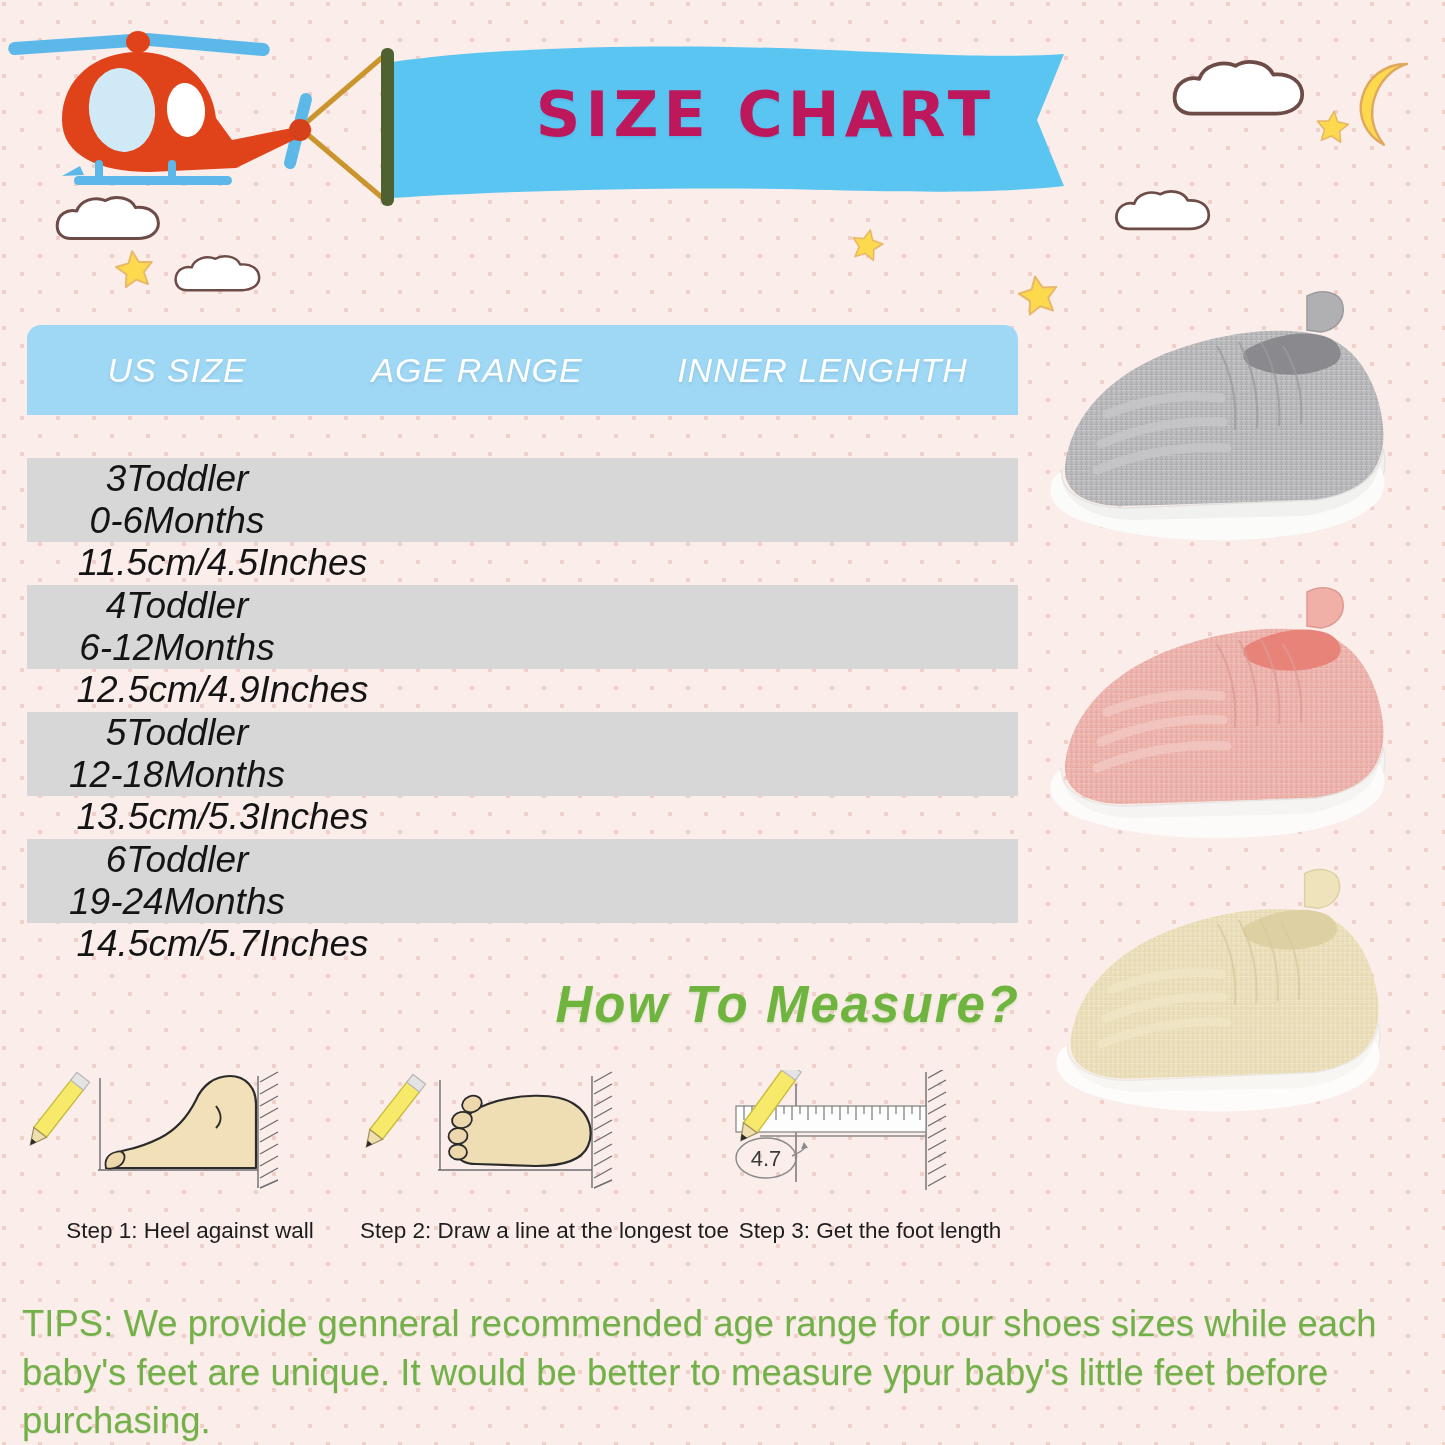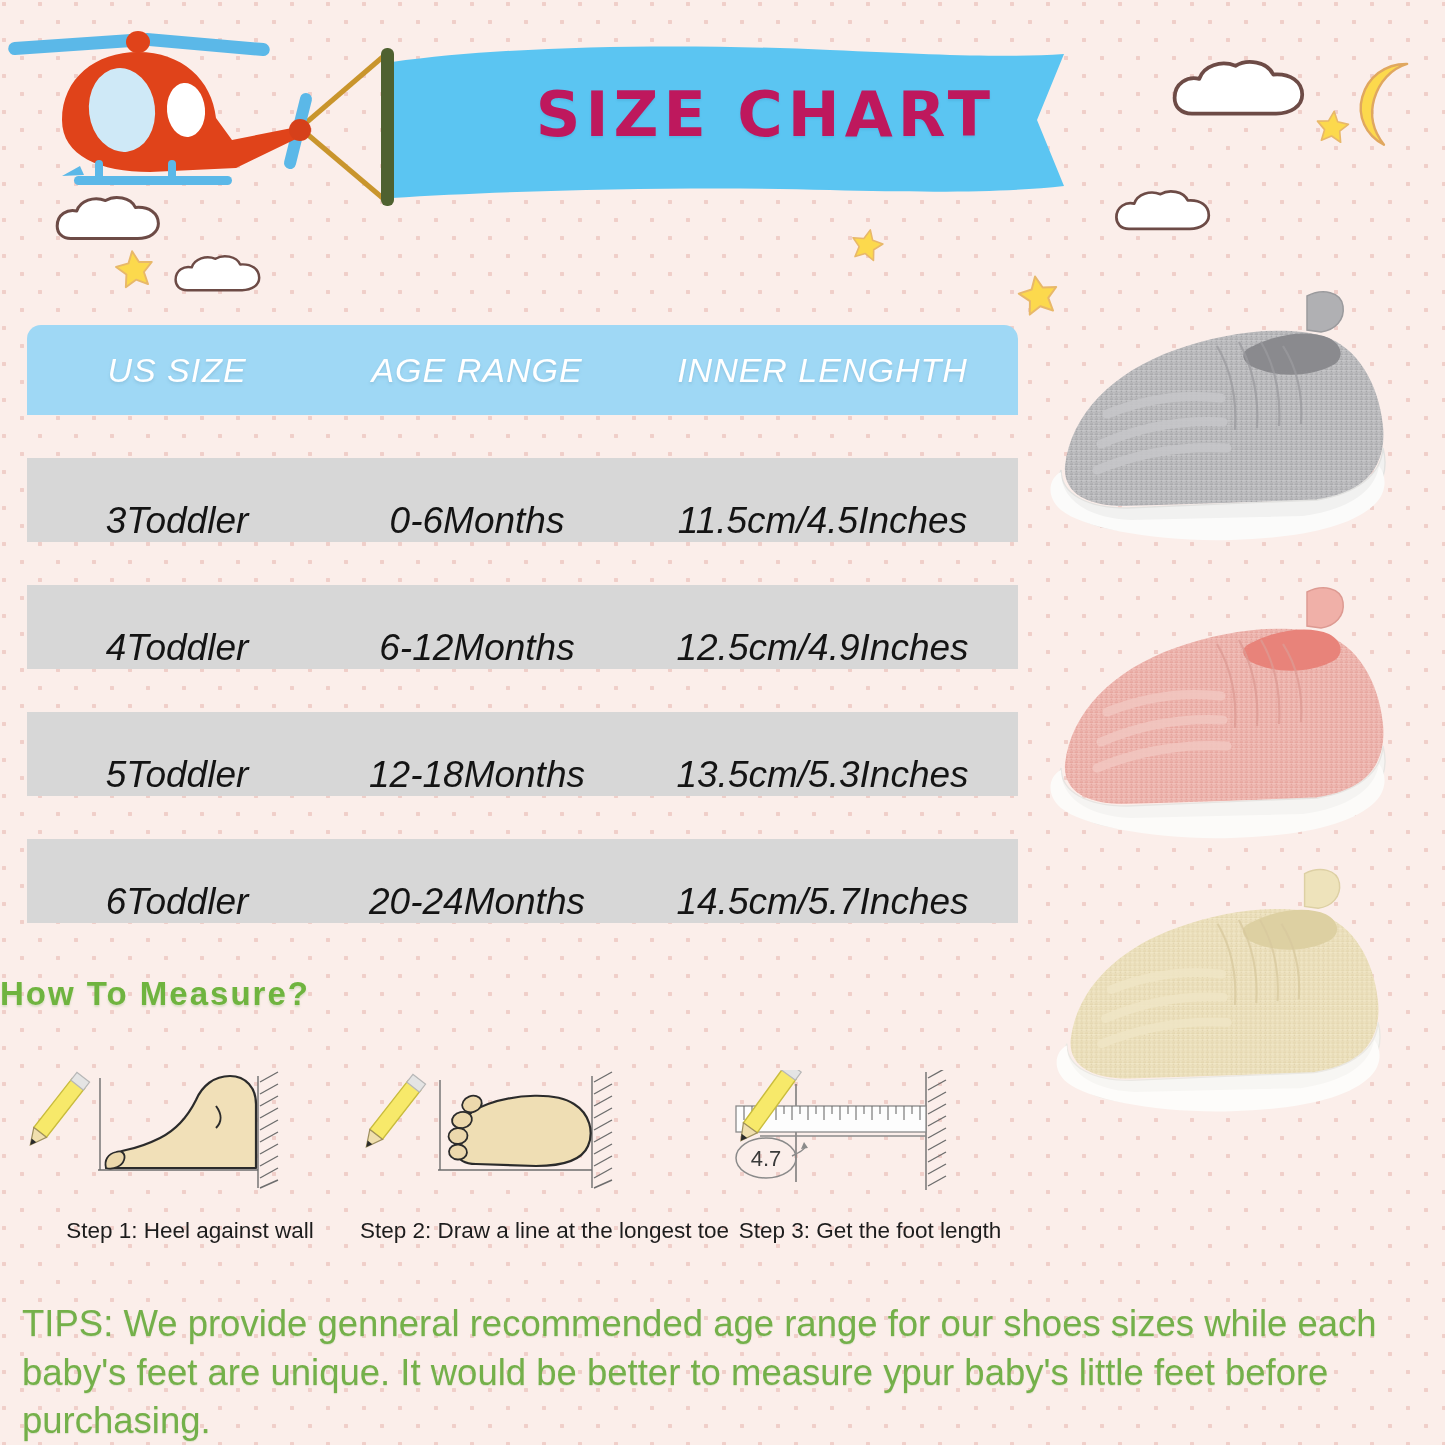--- a/index.html
+++ b/index.html
@@ -60,43 +60,45 @@
     font-size: 34px;
     letter-spacing: 1px;
     font-family: "Liberation Sans", sans-serif;
     text-shadow: 0 2px 3px rgba(120,170,200,0.45);
     white-space: nowrap;
   }
   .row {
     height: 84px;
     background: #d7d7d7;
     display: flex;
-    align-items: flex-end;
+    align-items: flex-start;
     margin-top: 43px;
+    flex-direction: column;
   }
   .row .cell {
     color: #141414;
     font-size: 37px;
     font-family: "Liberation Sans", sans-serif;
     white-space: nowrap;
   }
   .c1 { width: 300px; text-align: center; }
   .c2 { width: 300px; text-align: center; }
   .c3 { width: 391px; text-align: center; }
 
   
   #howto {
     left: 0; top: 975px; width: 1020px;
-    text-align: left;
+    text-align: right;
     color: #6fb43f;
-    font-size: 33px;
+    font-size: 51px;
     font-weight: bold;
     letter-spacing: 2px;
     font-family: "Liberation Sans", sans-serif;
     text-shadow: 0 2px 2px rgba(150,190,120,0.35);
+    font-style: italic;
   }
   #steps { left: 20px; top: 1070px; width: 1020px; display: flex; }
   .step { width: 340px; position: relative; }
   .step-fig { height: 130px; position: relative; }
   .step-cap {
     margin-top: 18px;
     text-align: center;
     color: #1d1d1d;
     font-size: 22.5px;
     font-family: "Liberation Sans", sans-serif;
@@ -230,21 +232,21 @@
       <div class="cell c2">6-12Months</div>
       <div class="cell c3">12.5cm/4.9Inches</div>
     </div>
     <div class="row">
       <div class="cell c1">5Toddler</div>
       <div class="cell c2">12-18Months</div>
       <div class="cell c3">13.5cm/5.3Inches</div>
     </div>
     <div class="row">
       <div class="cell c1">6Toddler</div>
-      <div class="cell c2">20-24Months</div>
+      <div class="cell c2">19-24Months</div>
       <div class="cell c3">14.5cm/5.7Inches</div>
     </div>
   </div>
 
   <svg class="abs shoe" style="left:1035px;top:280px;width:400px;height:300px" viewBox="0 0 400 300">
     <defs>
       <linearGradient id="gKnit" x1="0" y1="0" x2="0" y2="1">
         <stop offset="0%" stop-color="#c9c9cb"></stop>
           <stop offset="100%" stop-color="#a9a9ac"></stop>
       </linearGradient>

